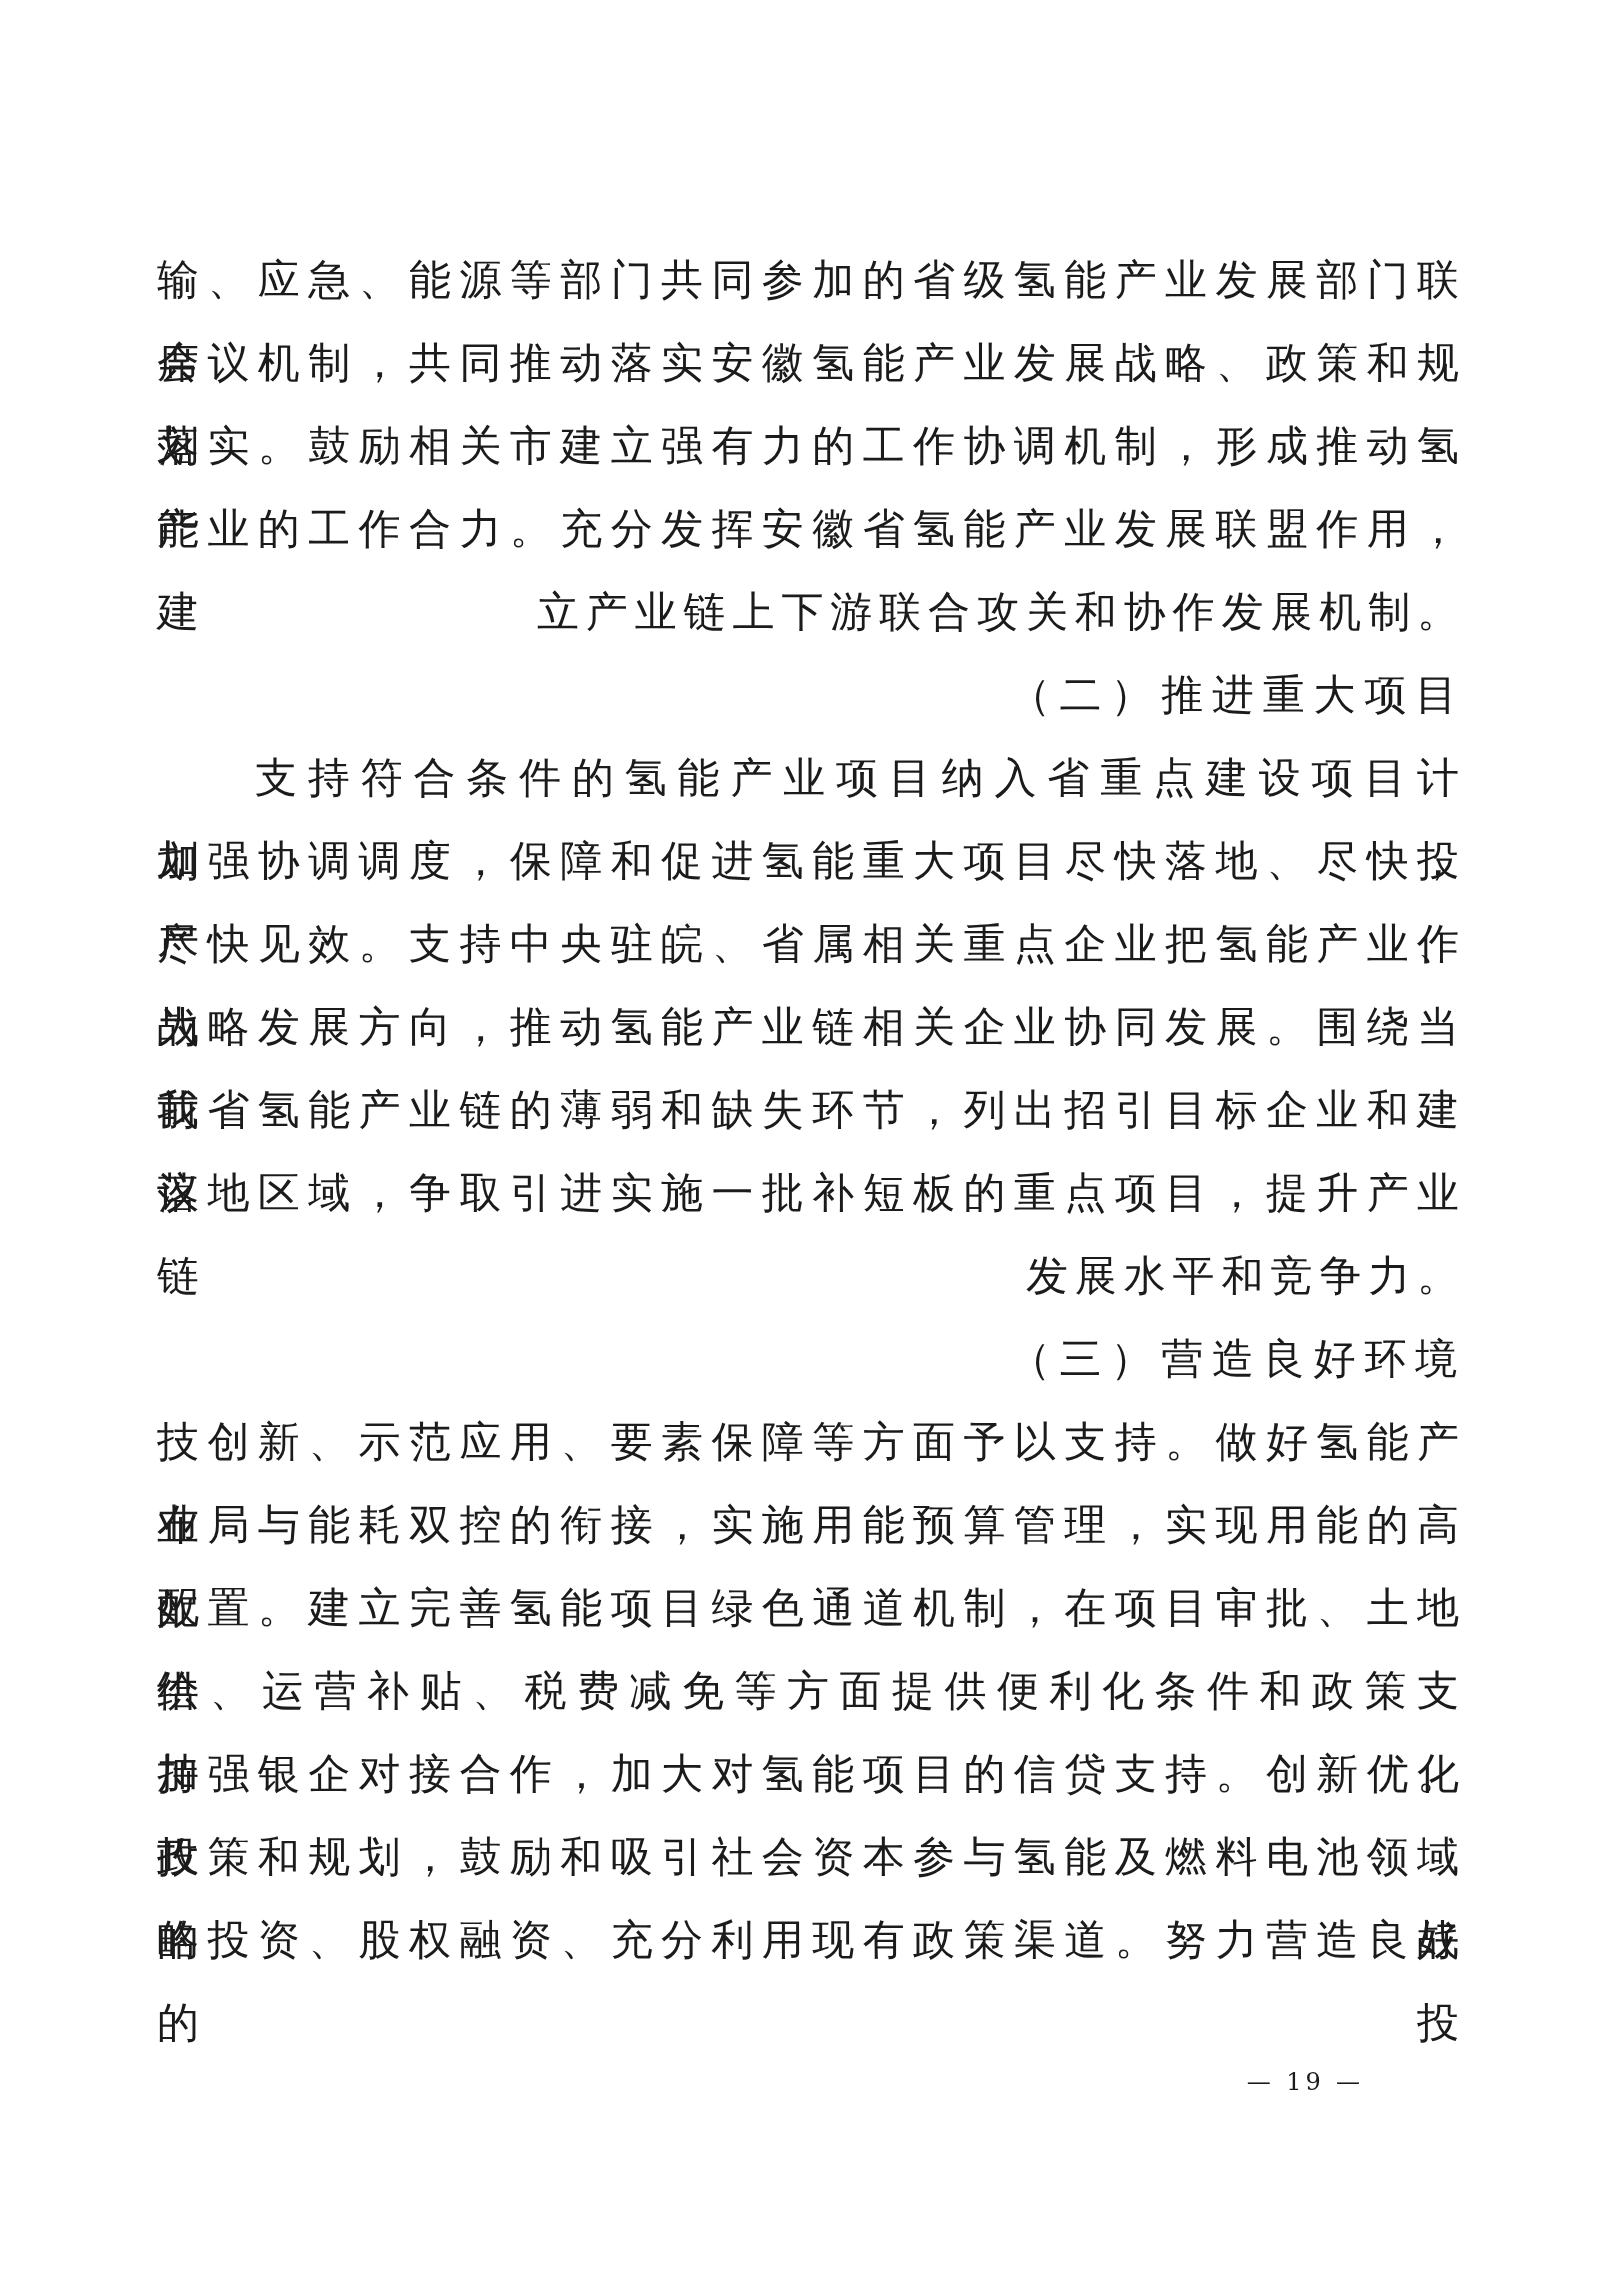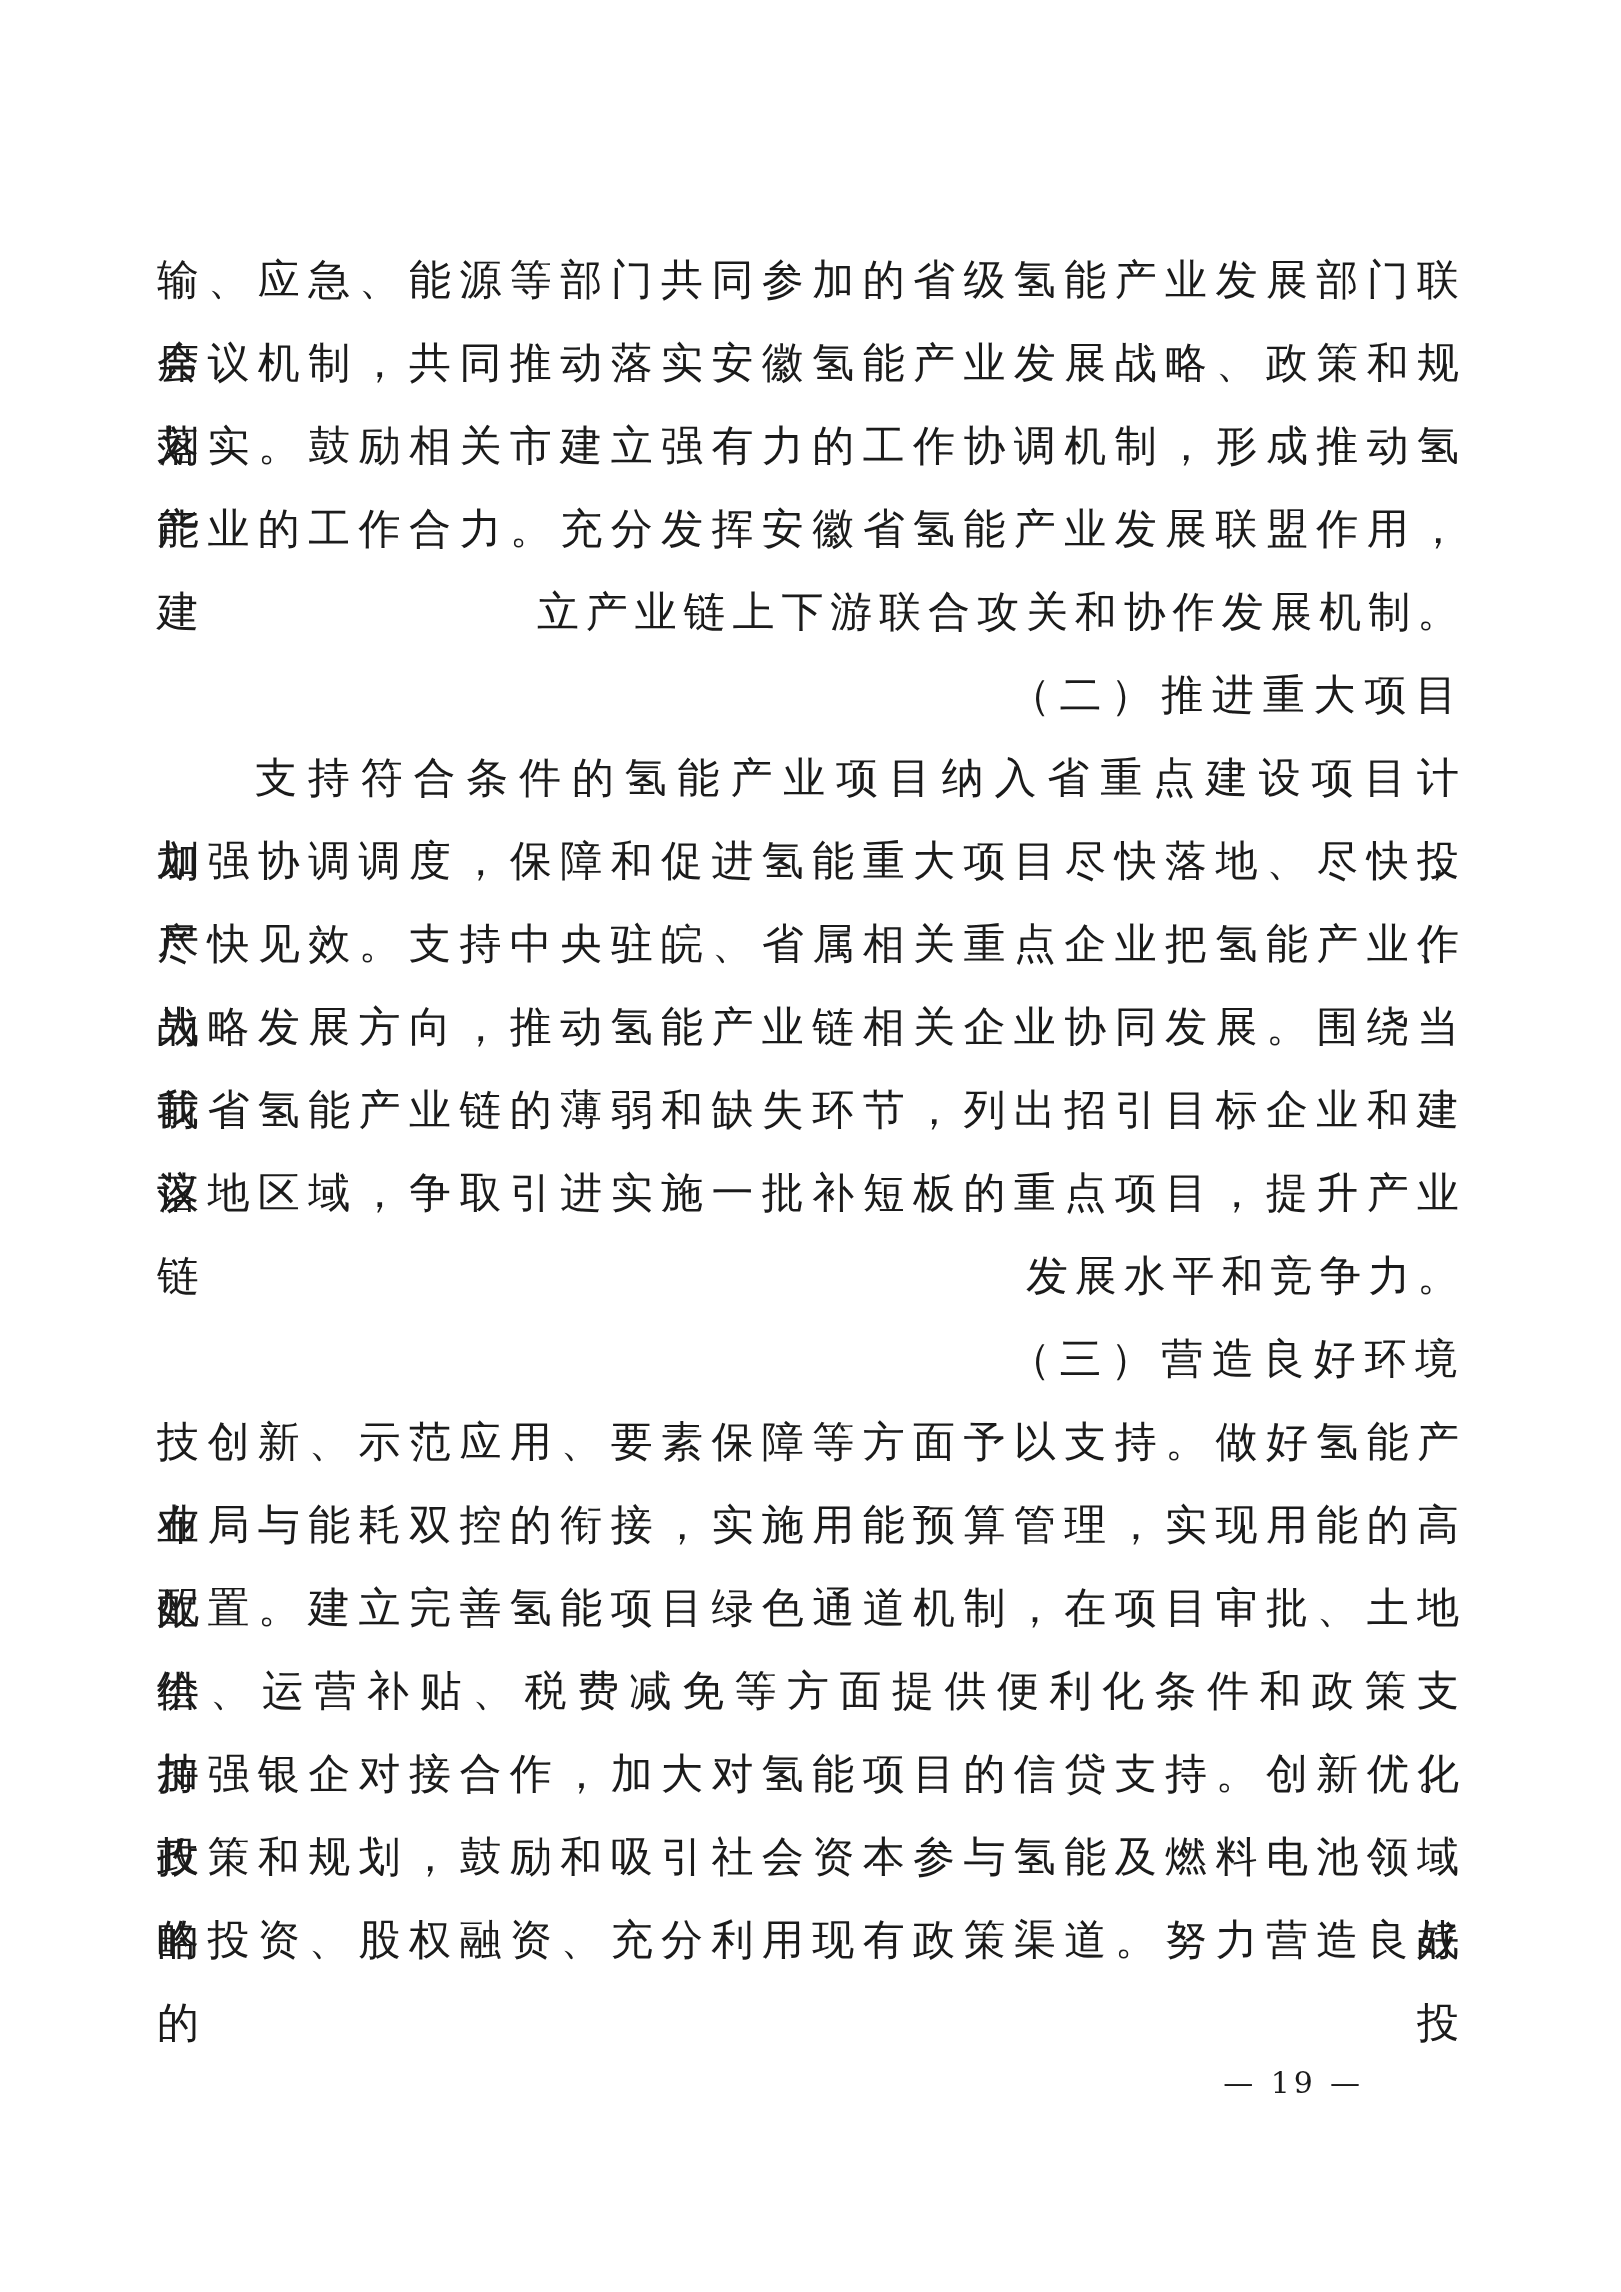--- a/index.html
+++ b/index.html
@@ -48,21 +48,21 @@
   .heading {
     font-weight: normal;
     text-indent: 98px;
     text-align: right;
     letter-spacing: 8.8px;
   }
   .footer {
     position: absolute;
     top: 2061px;
     right: 257px;
-    font-size: 30px;
+    font-size: 24px;
     line-height: 43px;
     letter-spacing: 3.9px;
     color: #1b1b1b;
   }
 </style>
 </head>
 <body>
 
 <div class="page">
   <div class="content">

